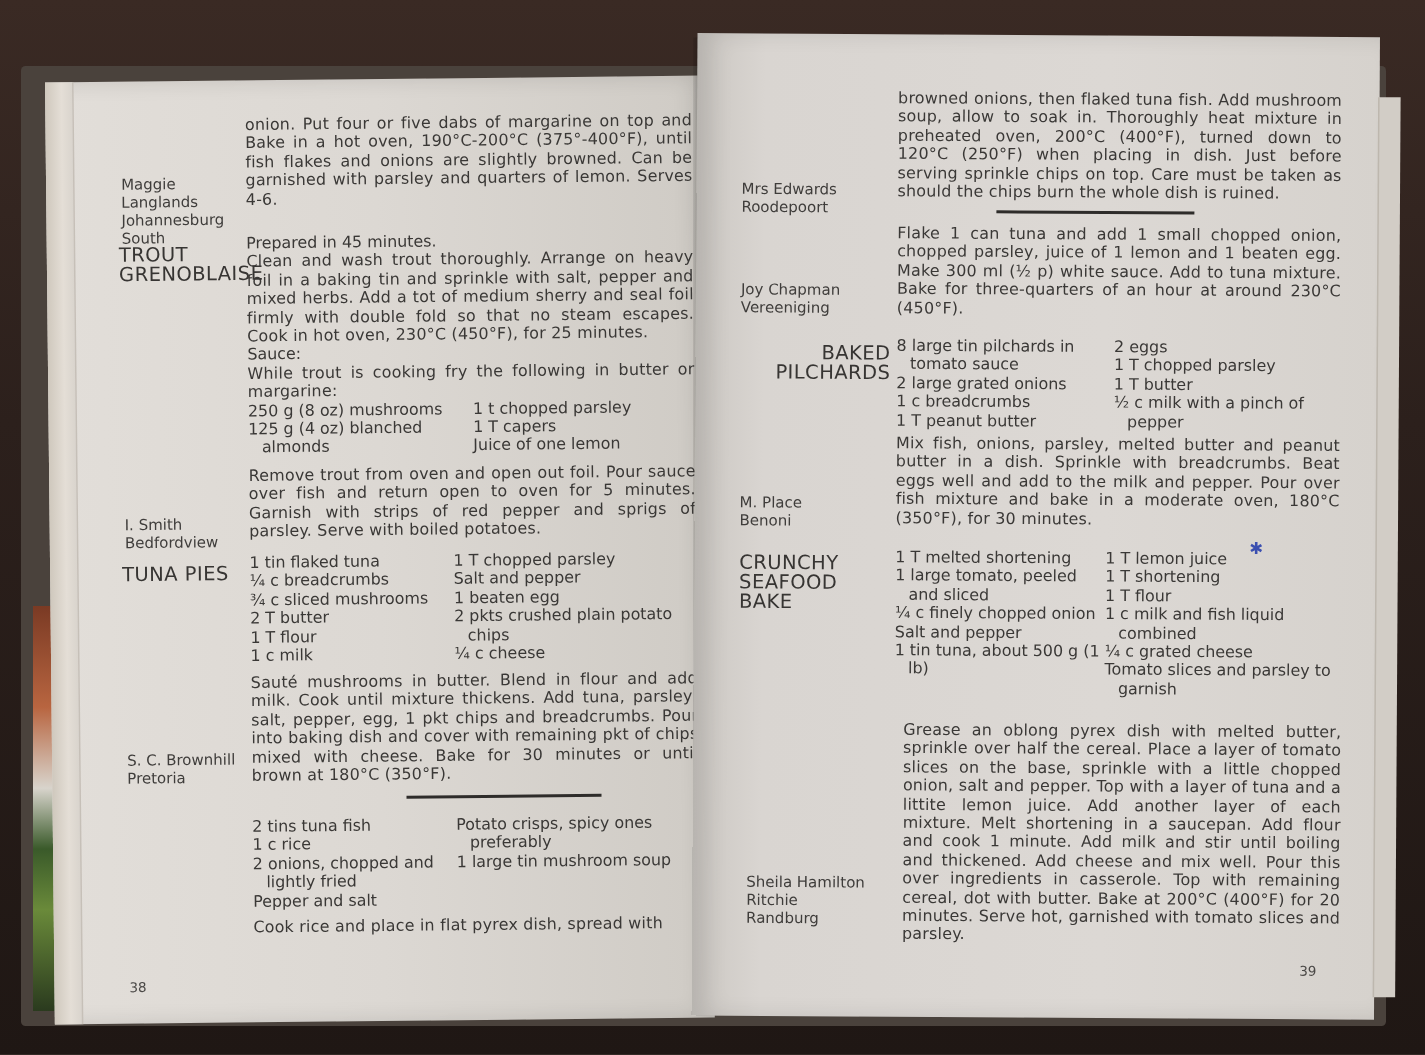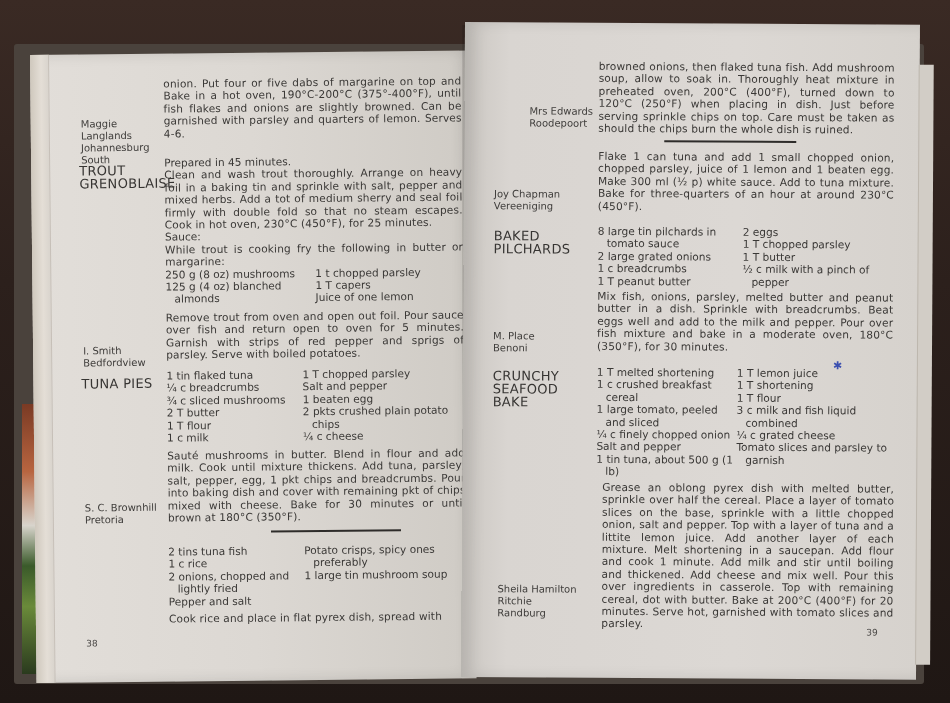--- a/index.html
+++ b/index.html
@@ -49,21 +49,21 @@
     background: linear-gradient(90deg, rgba(0,0,0,0.08), rgba(0,0,0,0.25), rgba(0,0,0,0.05));
   }
   .block { position: absolute; font-size: 10.6px; line-height: 12.4px; }
   .body-text { text-align: justify; letter-spacing: 0.15px; }
   .attrib { font-size: 10px; line-height: 12px; color: #3f3d3b; }
   .title { font-family: "DejaVu Sans", sans-serif; font-weight: normal; font-size: 13px; line-height: 13px; letter-spacing: 0.3px; color: #373533; }
   .cols { display: flex; }
   .cols .col { flex: 1; }
   .ing { padding-left: 9px; text-indent: -9px; }
   .rule { position: absolute; height: 2px; background: #2e2c2a; }
-  .pagenum { position: absolute; font-size: 9px; color: #4a4846; }
+  .pagenum { position: absolute; font-size: 9px; color: #4a4846; margin-top: 16px; }
   .star { position: absolute; color: #3b4fb0; font-size: 11px; }
 </style>
 </head>
 <body>
 
 <div class="table-bg"></div>
 <div class="book-cover">
   <div class="cover-photo"></div>
 </div>
 
@@ -145,33 +145,33 @@
 
   <div class="pagenum" style="left:50px; top:584px;">38</div>
 </div>
 
 <div class="gutter"></div>
 
 <div class="page page-right">
   <div class="edge"></div>
 
   <div class="block body-text" style="left:134px; top:37px; width:296px;">browned onions, then flaked tuna fish. Add mushroom soup, allow to soak in. Thoroughly heat mixture in preheated oven, 200°C (400°F), turned down to 120°C (250°F) when placing in dish. Just before serving sprinkle chips on top. Care must be taken as should the chips burn the whole dish is ruined.</div>
-  <div class="block attrib" style="left:30px; top:83px; width:90px;margin-left:35px;">
+  <div class="block attrib" style="left:30px; top:99px; width:90px;">
     <div>Mrs Edwards</div>
     <div>Roodepoort</div>
   </div>
   <div class="rule" style="left:200px; top:117px; width:132px;"></div>
 
   <div class="block body-text" style="left:134px; top:127px; width:296px;">Flake 1 can tuna and add 1 small chopped onion, chopped parsley, juice of 1 lemon and 1 beaten egg. Make 300 ml (½ p) white sauce. Add to tuna mixture. Bake for three-quarters of an hour at around 230°C (450°F).</div>
   <div class="block attrib" style="left:30px; top:166px; width:90px;">
     <div>Joy Chapman</div>
     <div>Vereeniging</div>
   </div>
 
-  <div class="block title" style="left:30px; top:207px; width:100px;">
+  <div class="block title" style="left:30px; top:207px; width:100px;text-align:right;">
     <div>BAKED</div>
     <div>PILCHARDS</div>
   </div>
   <div class="block cols" style="left:134px; top:202px; width:296px;">
     <div class="col" style="flex:0 0 145px;">
       <div class="ing">8 large tin pilchards in tomato sauce</div>
       <div class="ing">2 large grated onions</div>
       <div class="ing">1 c breadcrumbs</div>
       <div class="ing">1 T peanut butter</div>
     </div>
@@ -189,31 +189,30 @@
   </div>
 
   <div class="block title" style="left:30px; top:347px; width:100px;">
     <div>CRUNCHY</div>
     <div>SEAFOOD</div>
     <div>BAKE</div>
   </div>
   <div class="block cols" style="left:134px; top:343px; width:296px;">
     <div class="col" style="flex:0 0 140px;">
       <div class="ing">1 T melted shortening</div>
-      <div class="ing">1 c crushed breakfast cereal</div>
       <div class="ing">1 large tomato, peeled and sliced</div>
       <div class="ing">¼ c finely chopped onion</div>
       <div class="ing">Salt and pepper</div>
       <div class="ing">1 tin tuna, about 500 g (1 lb)</div>
     </div>
     <div class="col">
       <div class="ing">1 T lemon juice</div>
       <div class="ing">1 T shortening</div>
       <div class="ing">1 T flour</div>
-      <div class="ing">3 c milk and fish liquid combined</div>
+      <div class="ing">1 c milk and fish liquid combined</div>
       <div class="ing">¼ c grated cheese</div>
       <div class="ing">Tomato slices and parsley to garnish</div>
     </div>
   </div>
   <div class="star" style="left:370px; top:335px;">✱</div>
   <div class="block body-text" style="left:140px; top:458px; width:292px;">Grease an oblong pyrex dish with melted butter, sprinkle over half the cereal. Place a layer of tomato slices on the base, sprinkle with a little chopped onion, salt and pepper. Top with a layer of tuna and a littite lemon juice. Add another layer of each mixture. Melt shortening in a saucepan. Add flour and cook 1 minute. Add milk and stir until boiling and thickened. Add cheese and mix well. Pour this over ingredients in casserole. Top with remaining cereal, dot with butter. Bake at 200°C (400°F) for 20 minutes. Serve hot, garnished with tomato slices and parsley.</div>
   <div class="block attrib" style="left:36px; top:561px; width:100px;">
     <div>Sheila Hamilton</div>
     <div>Ritchie</div>
     <div>Randburg</div>

